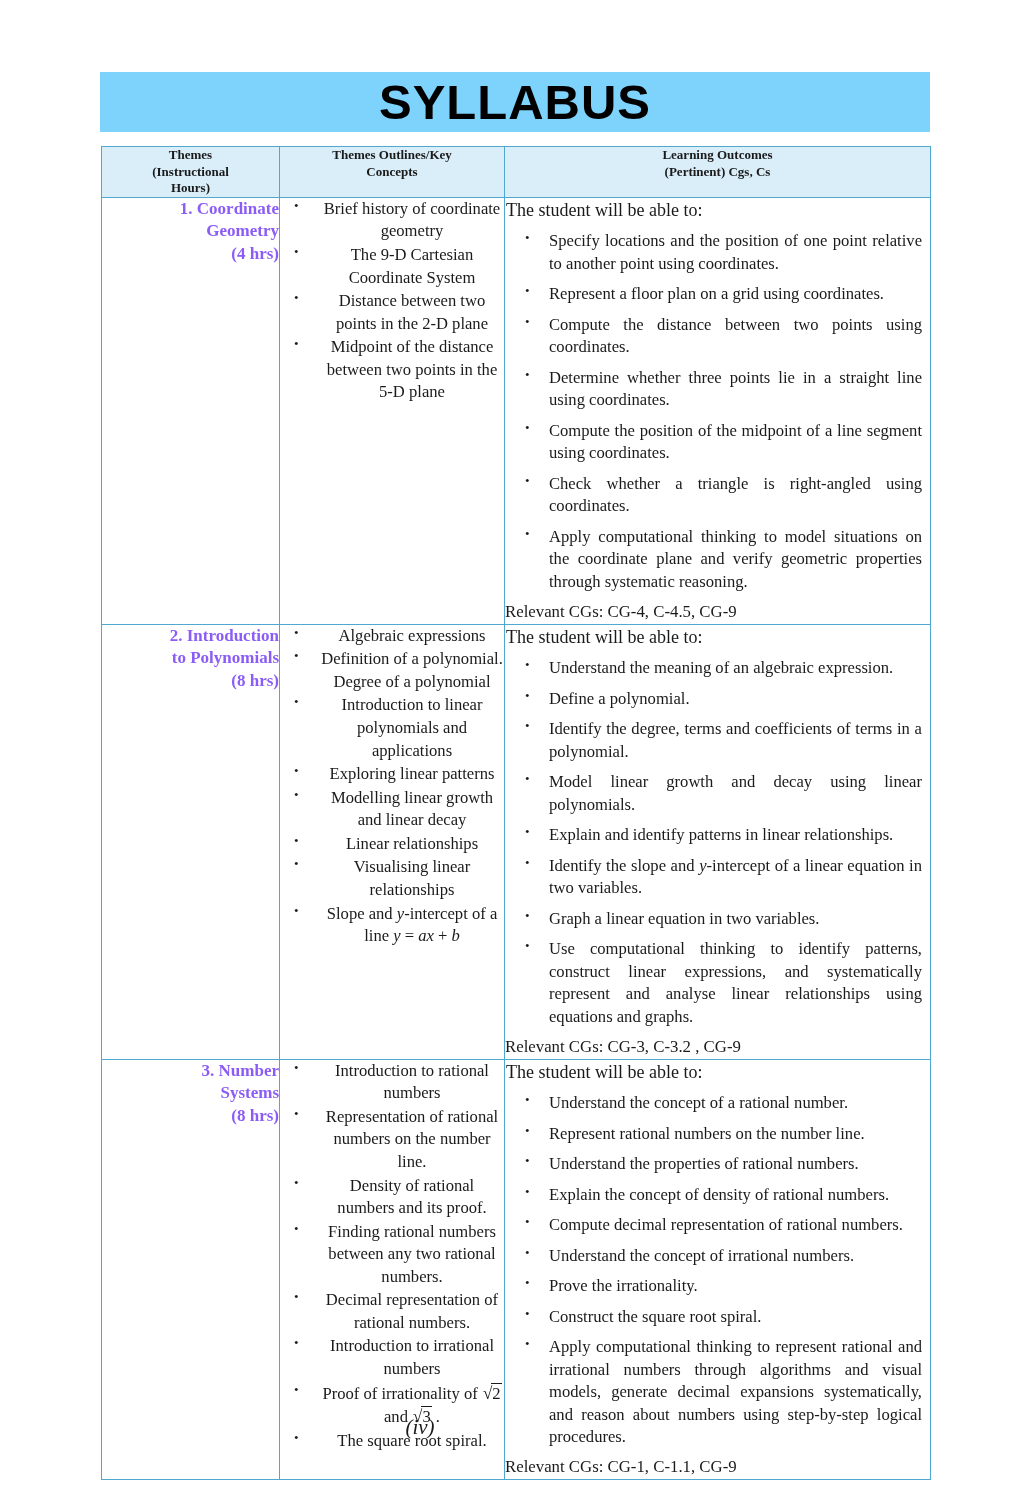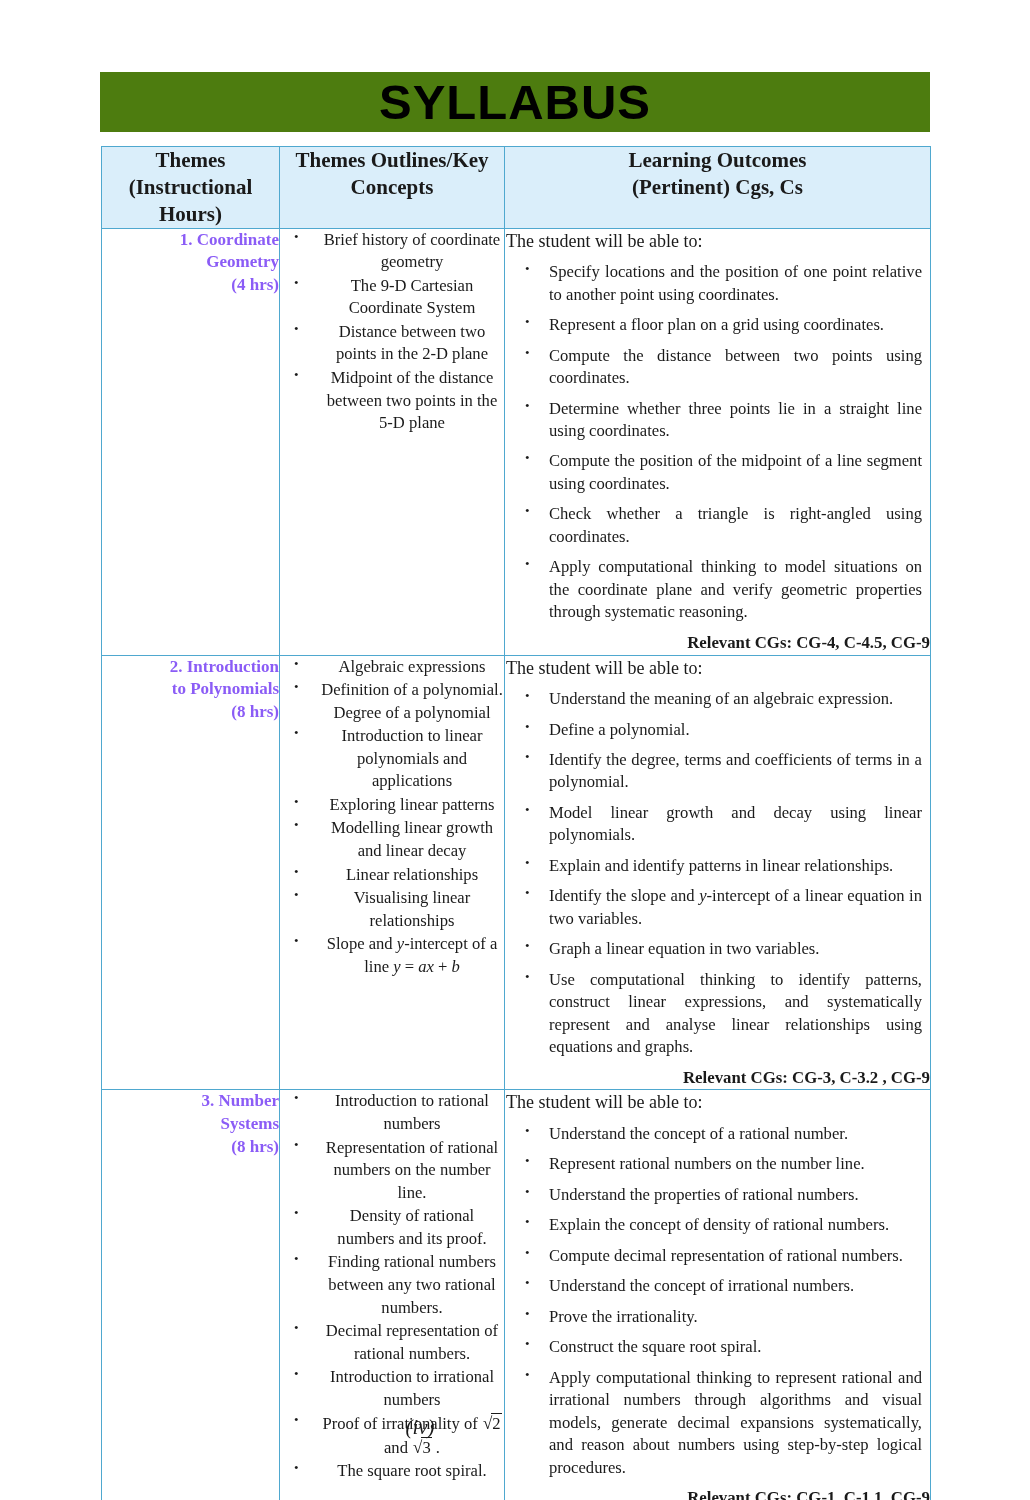--- a/index.html
+++ b/index.html
@@ -16,21 +16,21 @@
     overflow: hidden;
   }
 
   
   #banner {
     position: absolute;
     left: 100px;
     top: 72px;
     width: 830px;
     height: 60px;
-    background: #4d7c0f;
+    background: #7dd3fc;
     display: flex;
     align-items: center;
     justify-content: center;
   }
   #banner .title {
     font-family: "Liberation Sans", "DejaVu Sans", sans-serif;
     font-weight: bold;
     font-size: 49px;
     letter-spacing: 1px;
     color: #000000;
@@ -52,21 +52,21 @@
     padding: 0;
   }
   col.c1 { width: 178px; }
   col.c2 { width: 225px; }
   col.c3 { width: 426px; }
 
   thead th {
     background: #daeefa;
     text-align: center;
     font-weight: bold;
-    font-size: 21px;
+    font-size: 13px;
     line-height: 1.28;
     padding: 12px 6px 13px 6px;
     vertical-align: middle;
   }
 
   
   .theme-cell {
     text-align: right;
     vertical-align: middle;
     color: #8b5cf6;
@@ -121,25 +121,24 @@
     text-justify: inter-word;
   }
   .outcomes-cell li::before {
     content: "\2022";
     position: absolute;
     left: 12px;
     top: -1px;
     font-size: 13px;
   }
   .relevant {
-    font-weight: bold;
+    font-weight: normal;
     font-size: 16.8px;
     line-height: 1.35;
     margin-top: 1px;
-    text-align: right;
   }
 
   .mi { font-style: italic; }
 
   
   .sqrt {
     display: inline-block;
     position: relative;
     padding-left: 1px;
   }

